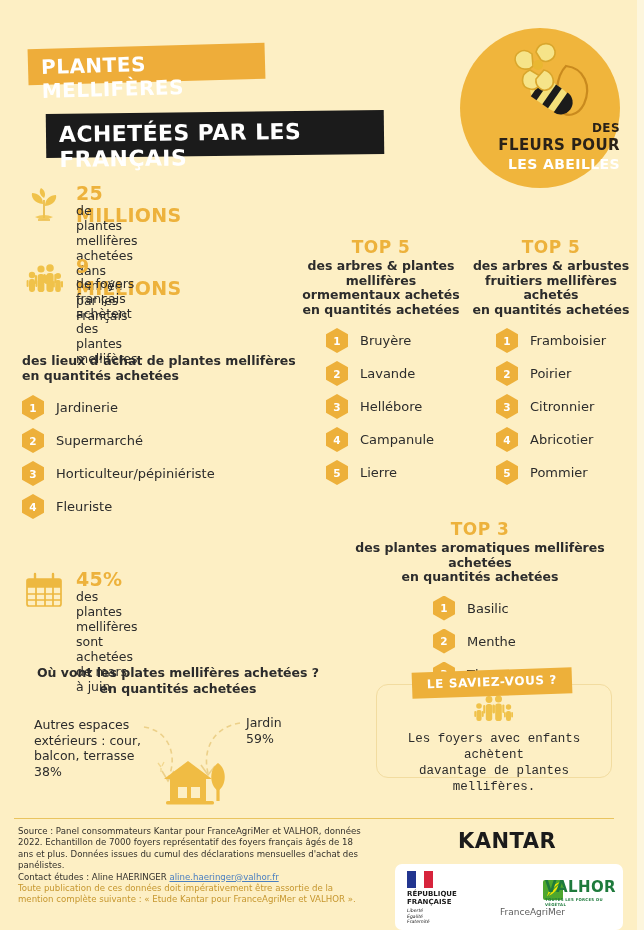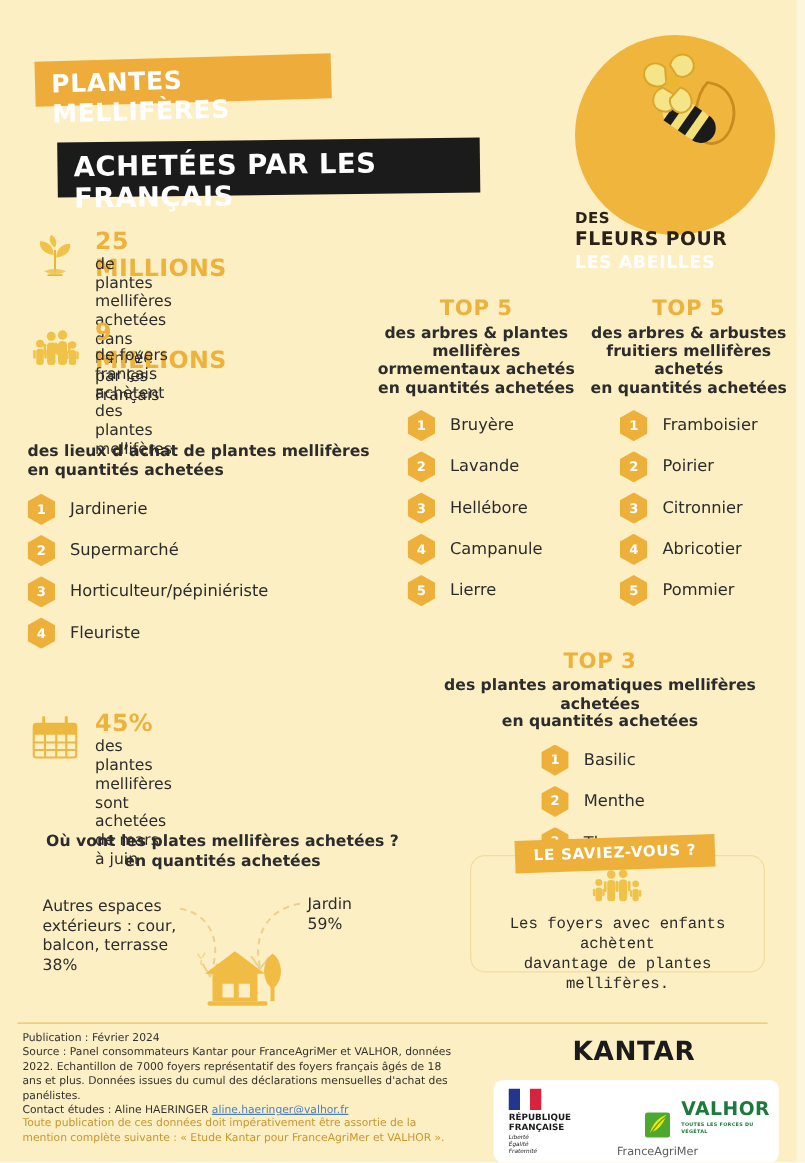--- a/index.html
+++ b/index.html
@@ -63,25 +63,24 @@
   .logo-badge {
     position: absolute;
     left: 460px; top: 28px;
     width: 160px; height: 160px;
     border-radius: 50%;
     background: #f0b53c;
   }
   .logo-badge .lg-l1, .logo-badge .lg-l2, .logo-badge .lg-l3 {
     position: absolute;
     width: 100%;
-    text-align: left;
+    text-align: right;
     font-family: "DejaVu Sans", sans-serif;
     font-weight: bold;
     line-height: 1;
-    margin-top: 46px;
   }
   .logo-badge .lg-l1 { top: 94px;  font-size: 12px; color: #2a2218; letter-spacing: .4px;}
   .logo-badge .lg-l2 { top: 110px; font-size: 15px; color: #2a2218; letter-spacing: .4px;}
   .logo-badge .lg-l3 { top: 129px; font-size: 14px; color: #ffffff; letter-spacing: .4px;}
 
   
   .stat {
     position: absolute;
   }
   .stat .s-icon {
@@ -275,23 +274,23 @@
     line-height: 5.6px;
     color: #1b1b1b;
     margin-top: 2px;
     white-space: pre-line;
   }
   .flag { display: flex; width: 26px; height: 17px; }
   .flag i { display: block; flex: 1 1 auto; height: 100%; }
 
   .fam {
     position: absolute;
-    left: 92px; top: 24px;
+    left: 92px; top: 14px;
     width: 78px;
-    text-align: center;
+    text-align: right;
   }
   .fam .fam-name {
     font-size: 9px;
     color: #5d5d5d;
     margin-top: 1px;
   }
   .valhor {
     position: absolute;
     left: 150px; top: 16px;
     width: 72px;
@@ -570,21 +569,20 @@
     <div class="dyk-text">Les foyers avec enfants achètent
 davantage de plantes mellifères.</div>
   </div>
   <div class="dyk-ribbon">
     <span>LE SAVIEZ-VOUS ?</span>
   </div>
 
   <div class="divider"></div>
 
   <div class="footer-text">
-    <div>Publication : Février 2024</div>
     <div>Source : Panel consommateurs Kantar pour FranceAgriMer et VALHOR, données 2022. Echantillon de 7000 foyers représentatif des foyers français âgés de 18 ans et plus. Données issues du cumul des déclarations mensuelles d'achat des panélistes.</div>
     <div>
       <span>Contact études : Aline HAERINGER </span><a class="mail" href="#">aline.haeringer@valhor.fr</a>
     </div>
     <div class="mention">Toute publication de ces données doit impérativement être assortie de la mention complète suivante : « Etude Kantar pour FranceAgriMer et VALHOR ».</div>
   </div>
 
   <div class="kantar">KANTAR</div>
 
   <div class="logostrip">

